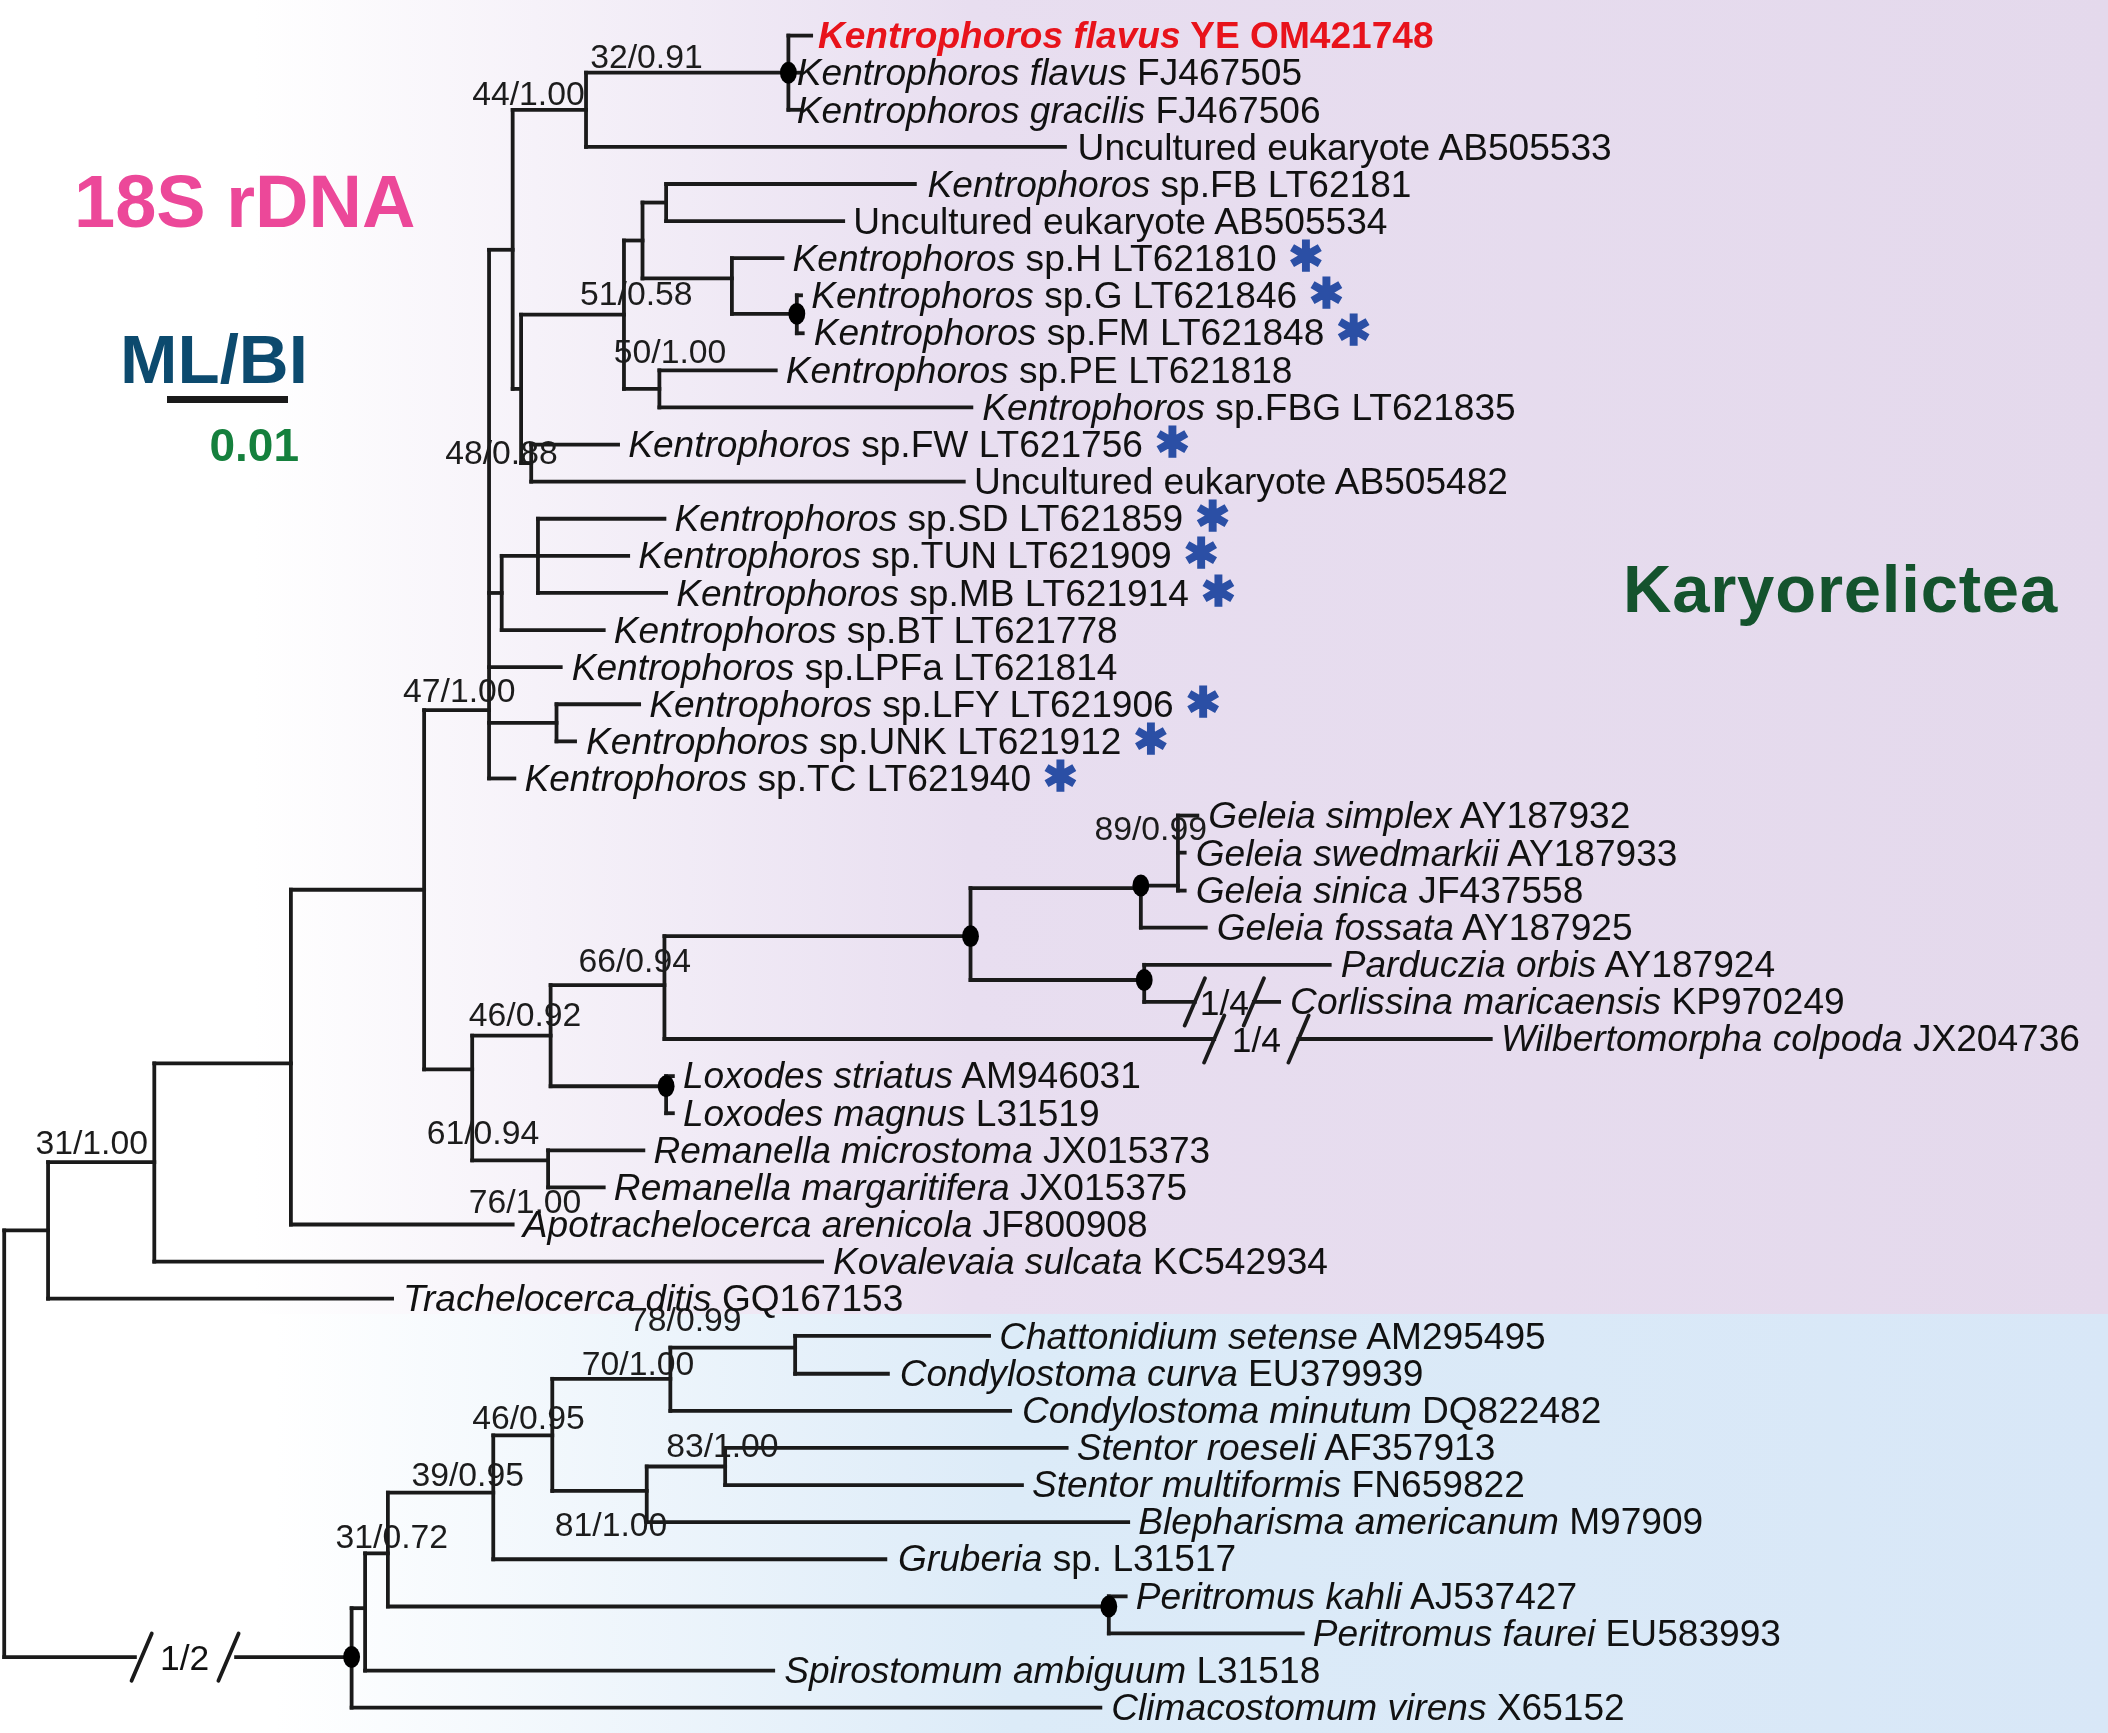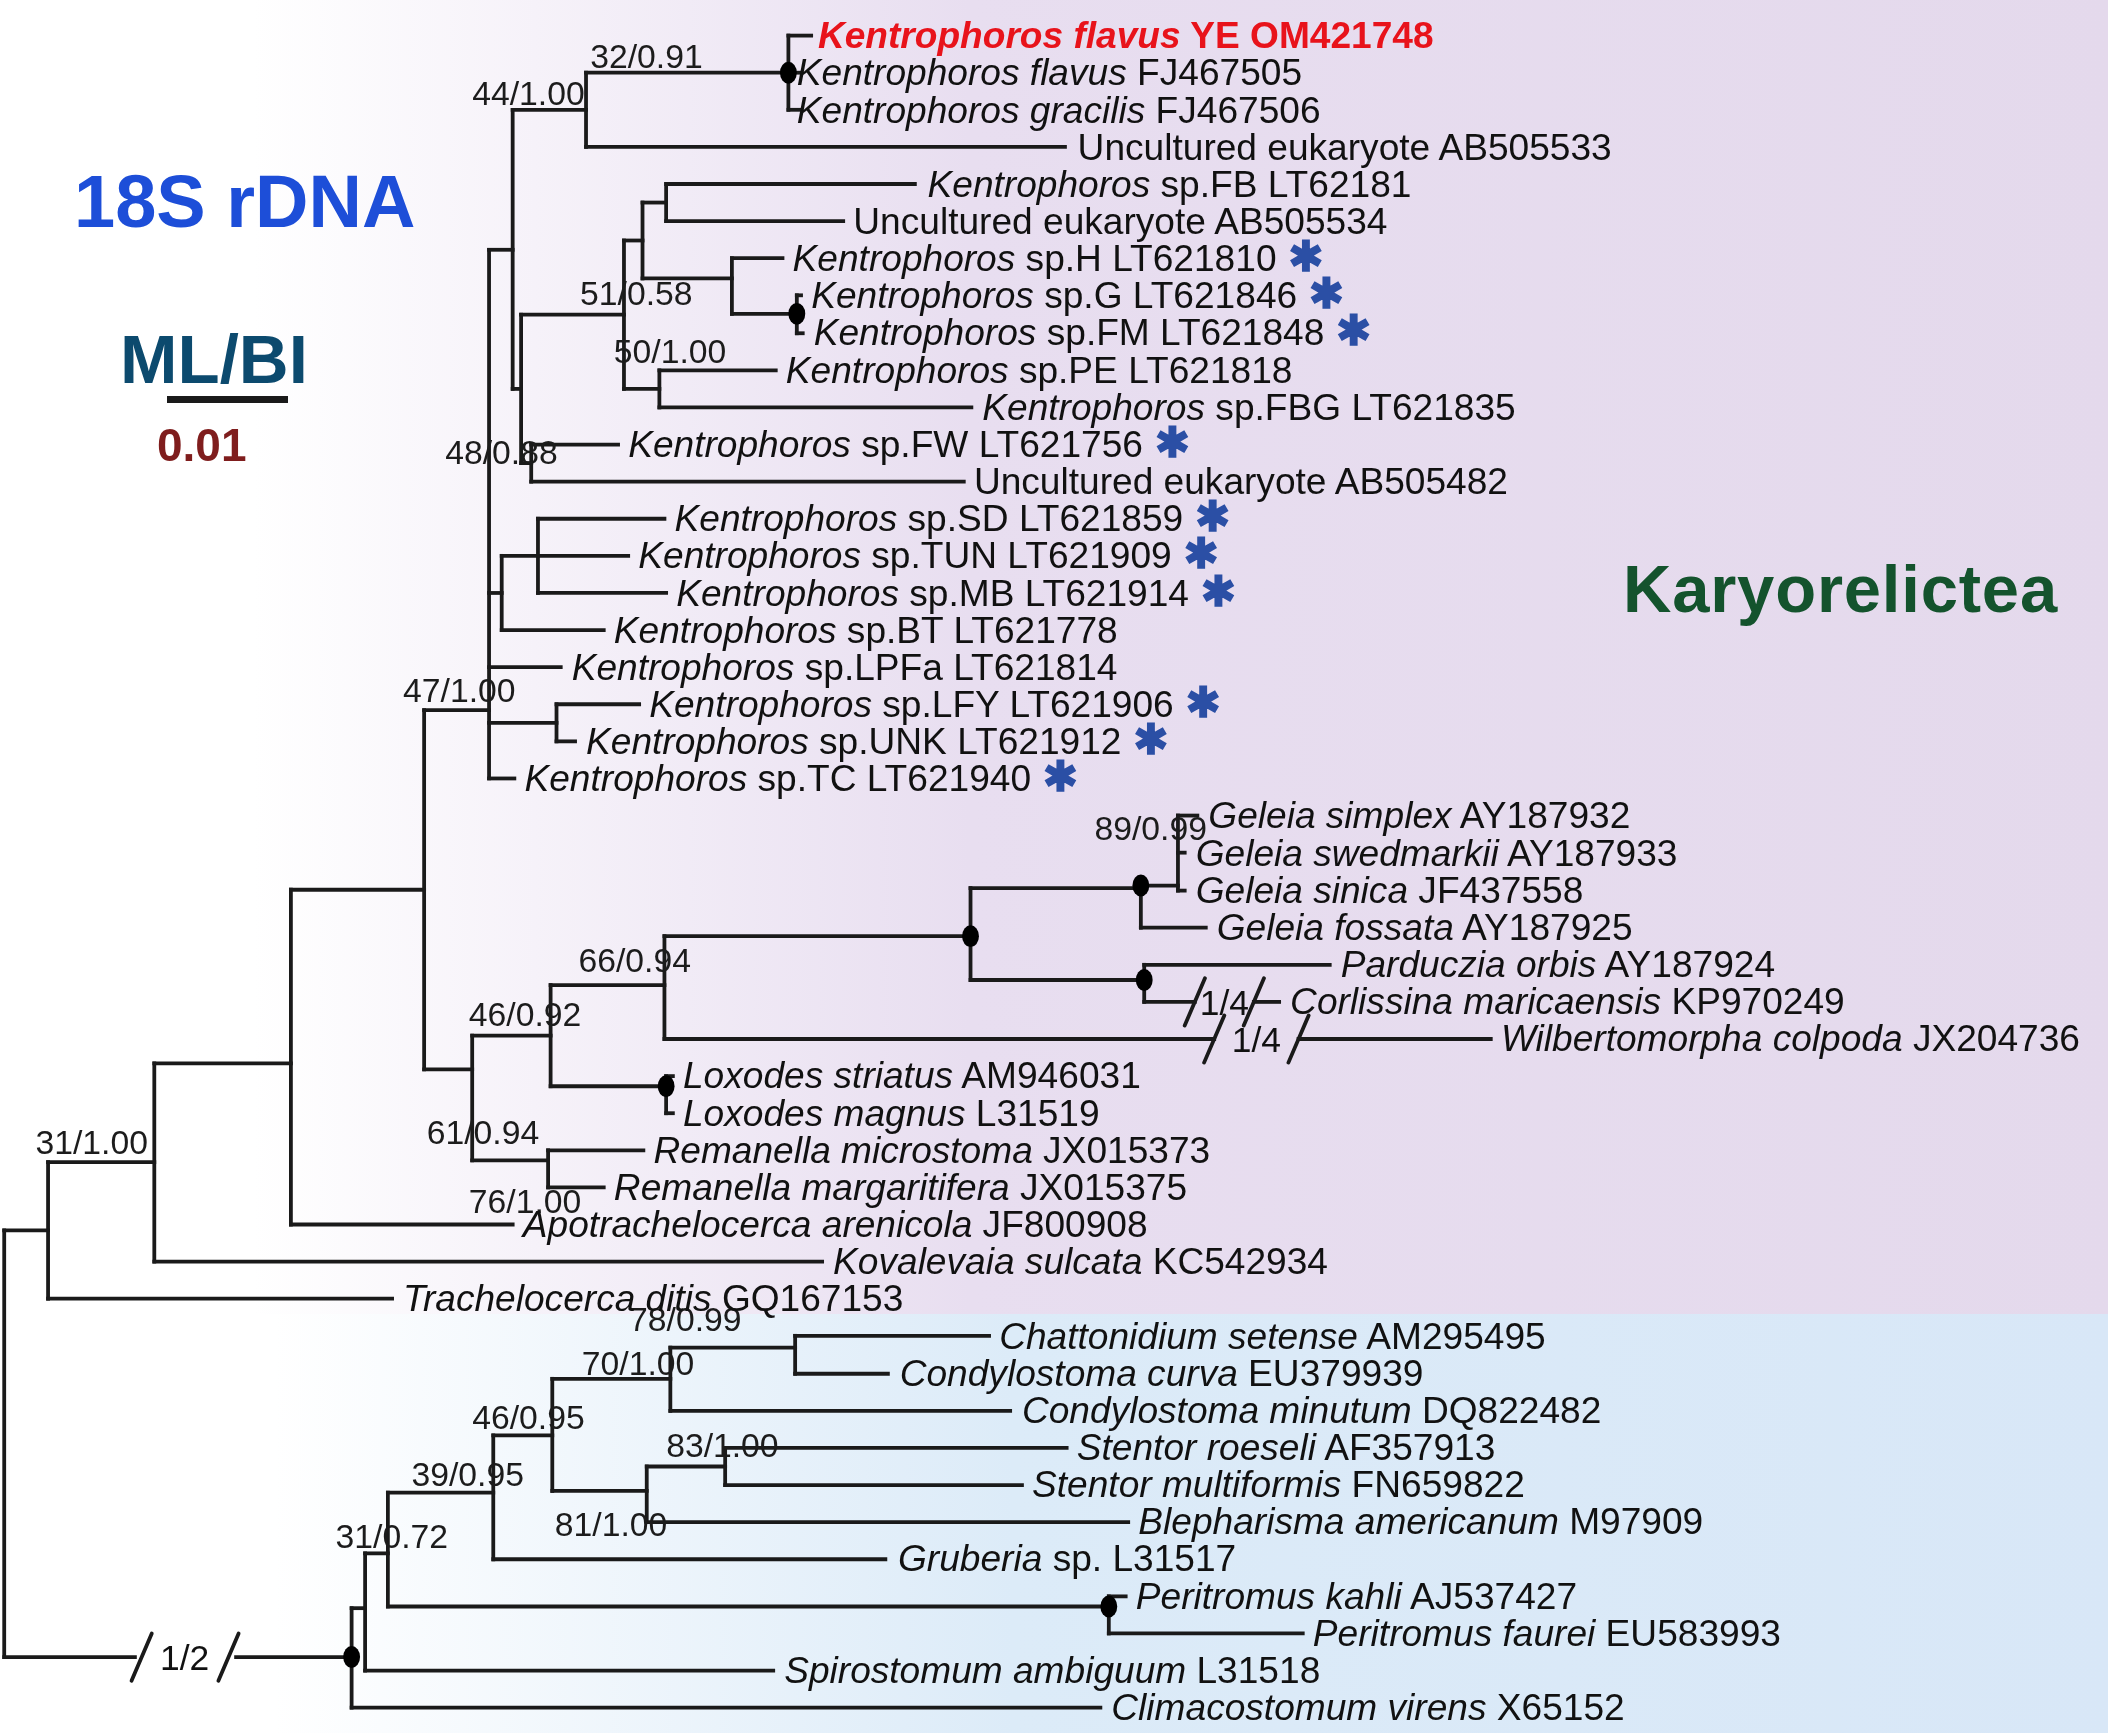--- a/index.html
+++ b/index.html
@@ -2,25 +2,25 @@
 <html style="font-size:13.5px"><head>
 <meta charset="utf-8">
 <style>
   html,body{margin:0;padding:0;background:#ffffff;}
   .figure{position:relative;width:2108px;height:1734px;background:#ffffff;overflow:hidden;
           font-family:"Liberation Sans", sans-serif;}
   .bg{position:absolute;left:0;right:0;}
   .bg-karyo{top:0;height:1314px;background:linear-gradient(90deg,#ffffff 12%,#e8def0 46%,#e4d9ec 100%);}
   .bg-hetero{top:1314px;height:420px;background:linear-gradient(90deg,#ffffff 13%,#dcebf8 48%,#d8e7f7 100%);}
   svg.tree{position:absolute;left:0;top:0;}
-  .title-main{position:absolute;left:74px;top:159px;font-size:74px;font-weight:bold;color:#1d4ed8;}
+  .title-main{position:absolute;left:74px;top:159px;font-size:74px;font-weight:bold;color:#ec4899;}
   .title-method{position:absolute;left:120px;top:320px;font-size:69px;font-weight:bold;color:#0c4a6e;}
   .scalebar{position:absolute;left:167px;top:396px;width:121px;height:6.7px;background:#1a1a1a;}
-  .scale-value{position:absolute;left:157px;top:418px;width:142px;text-align:left;
-               font-size:46px;font-weight:bold;color:#7f1d1d;}
+  .scale-value{position:absolute;left:157px;top:418px;width:142px;text-align:right;
+               font-size:46px;font-weight:bold;color:#15803d;}
   .clade-label{position:absolute;font-size:67px;font-weight:bold;color:#14532d;letter-spacing:0.8px;}
   .clade-karyo{left:1623px;top:550px;}
   .clade-hetero{left:1623px;top:1371px;}
 </style>
 </head>
 <body>
 
 <div class="figure">
   <div class="bg bg-karyo"></div>
   <div class="bg bg-hetero"></div>

